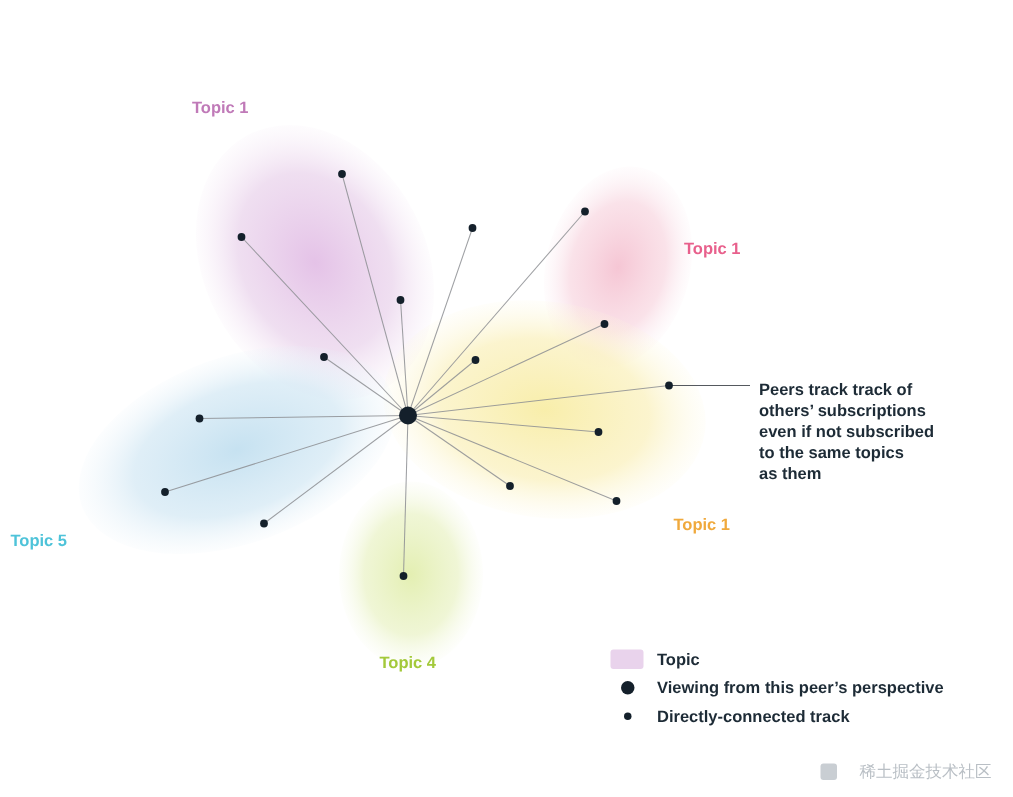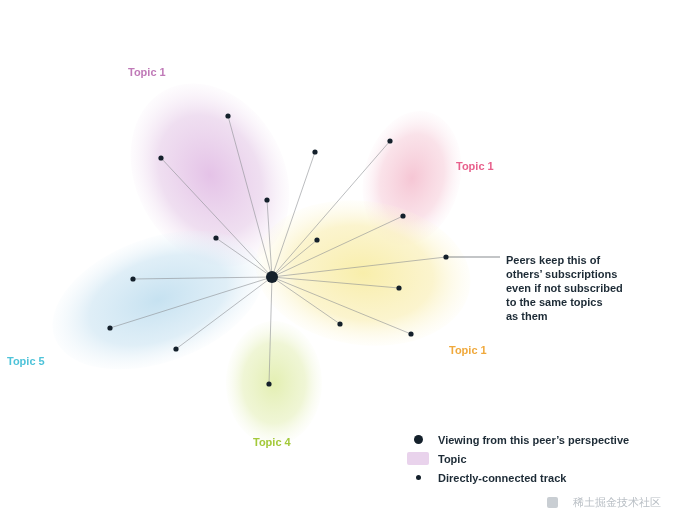--- a/index.html
+++ b/index.html
@@ -78,21 +78,21 @@
     background: #14202b;
   }
   .legend-label {
     font-size: 11px;
     color: #1d2b36;
     font-weight: bold;
   }
   .watermark {
     position: absolute;
     right: 14px;
-    bottom: 21px;
+    bottom: 9px;
     font-size: 11px;
     color: #b9bfc5;
     display: flex;
     align-items: center;
     gap: 15px;
   }
   .watermark-mark {
     width: 11px;
     height: 11px;
     border-radius: 2px;
@@ -186,36 +186,36 @@
 
     <circle cx="272" cy="277" r="6" fill="#14202b"></circle>
   </svg>
 
   <div class="topic-label" style="left:128px; top:66px; color:#c07ab8;">Topic 1</div>
   <div class="topic-label" style="left:456px; top:160px; color:#e8608c;">Topic 1</div>
   <div class="topic-label" style="left:449px; top:344px; color:#f0a93c;">Topic 1</div>
   <div class="topic-label" style="left:253px; top:436px; color:#a3c93a;">Topic 4</div>
   <div class="topic-label" style="left:7px; top:355px; color:#4ec3d9;">Topic 5</div>
 
-  <div class="annotation" style="left:506px; top:253px;">Peers keep this of
+  <div class="annotation" style="left:506px; top:253px;">Peers track track of
 others’ subscriptions
 even if not subscribed
 to the same topics
 as them</div>
 
   <div class="legend">
+    <div class="legend-row">
+      <span class="legend-swatch" style="background:#e9d3ec;"></span>
+      <span class="legend-label">Topic</span>
+    </div>
     <div class="legend-row">
       <span class="legend-dot-wrap">
           <span class="legend-dot-big"></span>
         </span>
       <span class="legend-label">Viewing from this peer’s perspective</span>
-    </div>
-    <div class="legend-row">
-      <span class="legend-swatch" style="background:#e9d3ec;"></span>
-      <span class="legend-label">Topic</span>
     </div>
     <div class="legend-row">
       <span class="legend-dot-wrap">
           <span class="legend-dot-small"></span>
         </span>
       <span class="legend-label">Directly-connected track</span>
     </div>
   </div>
 
   <div class="watermark">

